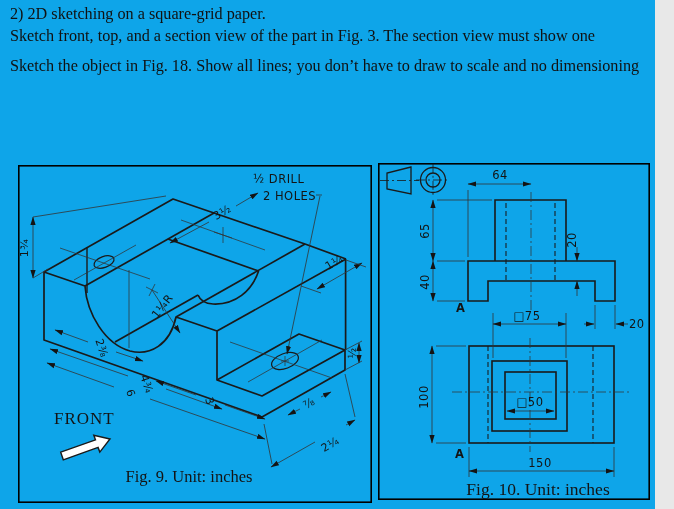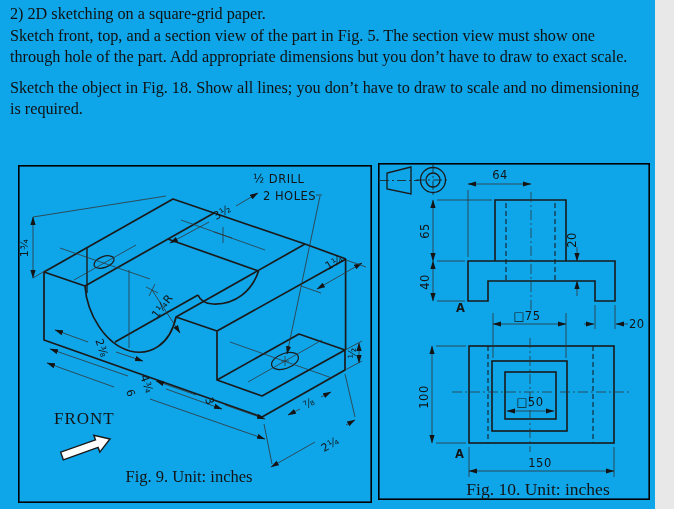--- a/index.html
+++ b/index.html
@@ -15,25 +15,23 @@
   .fronttxt{font-family:"Liberation Serif", serif;font-size:17px;letter-spacing:1px;}
   .Atxt{font-family:"DejaVu Sans", sans-serif;font-size:11.5px;font-weight:bold;}
 </style>
 </head>
 <body>
 
 <div id="page">
 
   <div id="intro">
     <div class="iline">2) 2D sketching on a square-grid paper.</div>
-    <div class="iline">Sketch front, top, and a section view of the part in Fig. 5. The section view must show one</div>
-    <div class="iline">through hole of the part. Add appropriate dimensions but you don’t have to draw to exact scale.</div>
+    <div class="iline">Sketch front, top, and a section view of the part in Fig. 3. The section view must show one</div>
     <div class="pgap"></div>
     <div class="iline">Sketch the object in Fig. 18. Show all lines; you don’t have to draw to scale and no dimensioning</div>
-    <div class="iline">is required.</div>
   </div>
 
   <svg style="position:absolute;left:18px;top:165px" width="354" height="338" viewBox="18 165 354 338">
     <defs>
       <marker id="ar9" markerUnits="userSpaceOnUse" markerWidth="10" markerHeight="8" refX="8" refY="3" orient="auto-start-reverse">
         <path d="M0,0.4 L8.4,3 L0,5.6 Z" fill="#141414"></path>
       </marker>
     </defs>
     <rect x="18.8" y="165.8" width="352.4" height="336.4" fill="none" stroke="#000" stroke-width="1.6"></rect>
 

